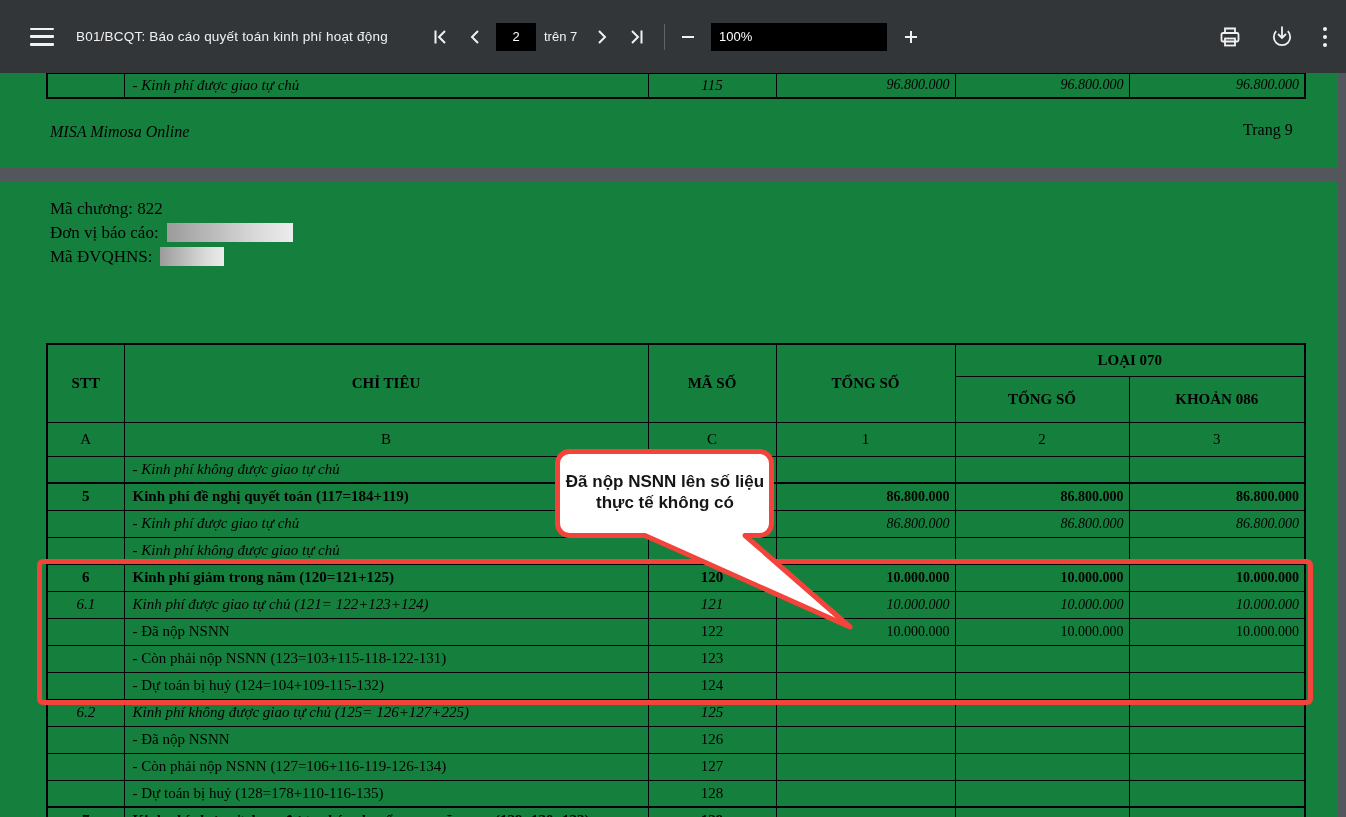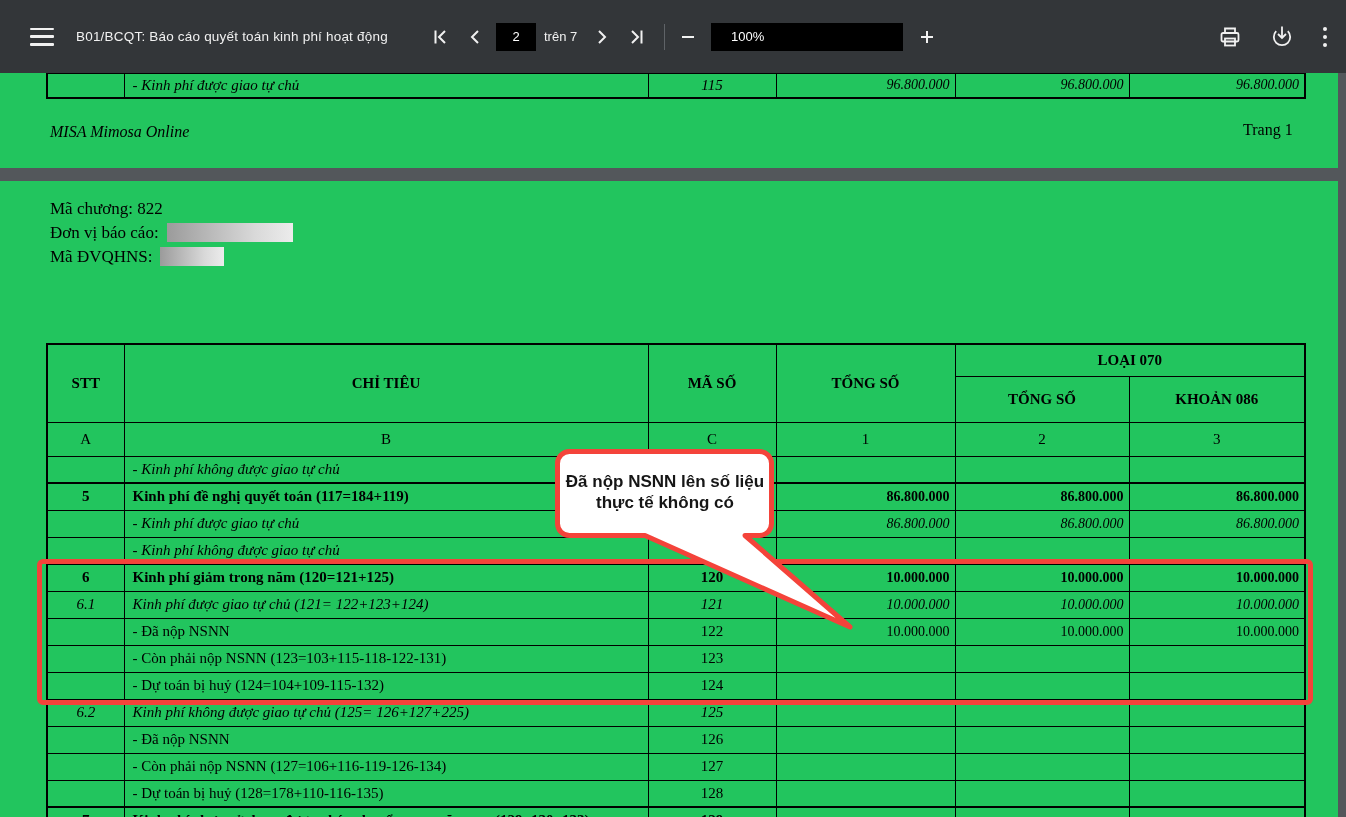--- a/index.html
+++ b/index.html
@@ -16,26 +16,26 @@
 
   .nav-cluster { position:absolute; left:430px; top:0; height:73px; display:flex; align-items:center; }
   .zoom-cluster { position:absolute; left:664px; top:0; height:73px; display:flex; align-items:center; }
   .icon-btn { display:flex; align-items:center; justify-content:center; cursor:pointer; background:none; border:none; padding:2px; }
   .icon-btn svg { display:block; }
   .blackbox { background:#000; color:#fff; font-size:13px; height:28px; display:flex; align-items:center; justify-content:center; }
   .page-box { width:40px; margin:0 8px 0 14px; }
   .page-of { font-size:13px; margin-right:18px; white-space:nowrap; }
   .nav-gap { margin-right:14px; }
   .divider { width:1px; height:26px; background:#5f6367; margin-right:13px; }
-  .zoom-box { width:192px; justify-content:flex-start; padding-left:20px; margin:0 14px 0 13px; }
+  .zoom-box { width:176px; justify-content:flex-start; padding-left:8px; margin:0 14px 0 13px; }
 
   .right-cluster { position:absolute; right:16px; top:0; height:73px; display:flex; align-items:center; gap:24px; }
 
   
-  .page { position:absolute; left:0; background:#22c55e; }
+  .page { position:absolute; left:0; background:#15803d; }
   .page1 { top:73px; width:1338px; height:95px; }
   .page2 { top:181px; width:1338px; height:636px; overflow:hidden; }
 
   
   table.doc { border-collapse:collapse; table-layout:fixed; width:1258px;
               font-family:"Liberation Serif",serif; color:#000; }
   table.doc td, table.doc th { border:1px solid #000; overflow:hidden; white-space:nowrap; }
   table.doc { border:2px solid #000; }
   .c-stt{width:77px;}  .c-label{width:524px;} .c-code{width:128px;}
   .c-v1{width:179px;}  .c-v2{width:174px;}    .c-v3{width:176px;}
@@ -174,21 +174,21 @@
       <td class="stt"></td>
       <td class="label">- Kinh phí được giao tự chủ</td>
       <td class="code">115</td>
       <td class="val">96.800.000</td>
       <td class="val">96.800.000</td>
       <td class="val">96.800.000</td>
     </tr>
   </tbody>
     </table>
   <div class="p1-footer-left">MISA Mimosa Online</div>
-  <div class="p1-footer-right">Trang 1</div>
+  <div class="p1-footer-right">Trang 9</div>
 </div>
 
 <div class="page page2">
   <div class="meta">
     <div>Mã chương: 822</div>
     <div>
       <span>Đơn vị báo cáo:</span><span class="redact redact-1"></span>
     </div>
     <div>
       <span>Mã ĐVQHNS:</span><span class="redact redact-2"></span>

